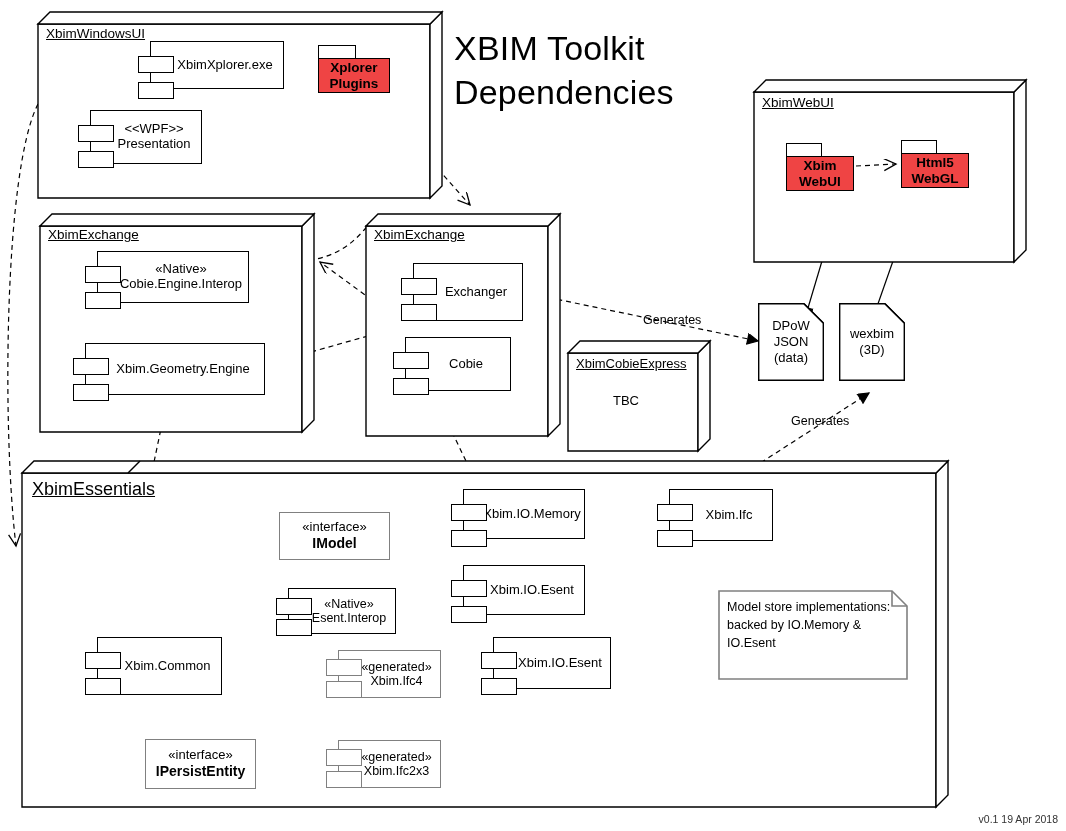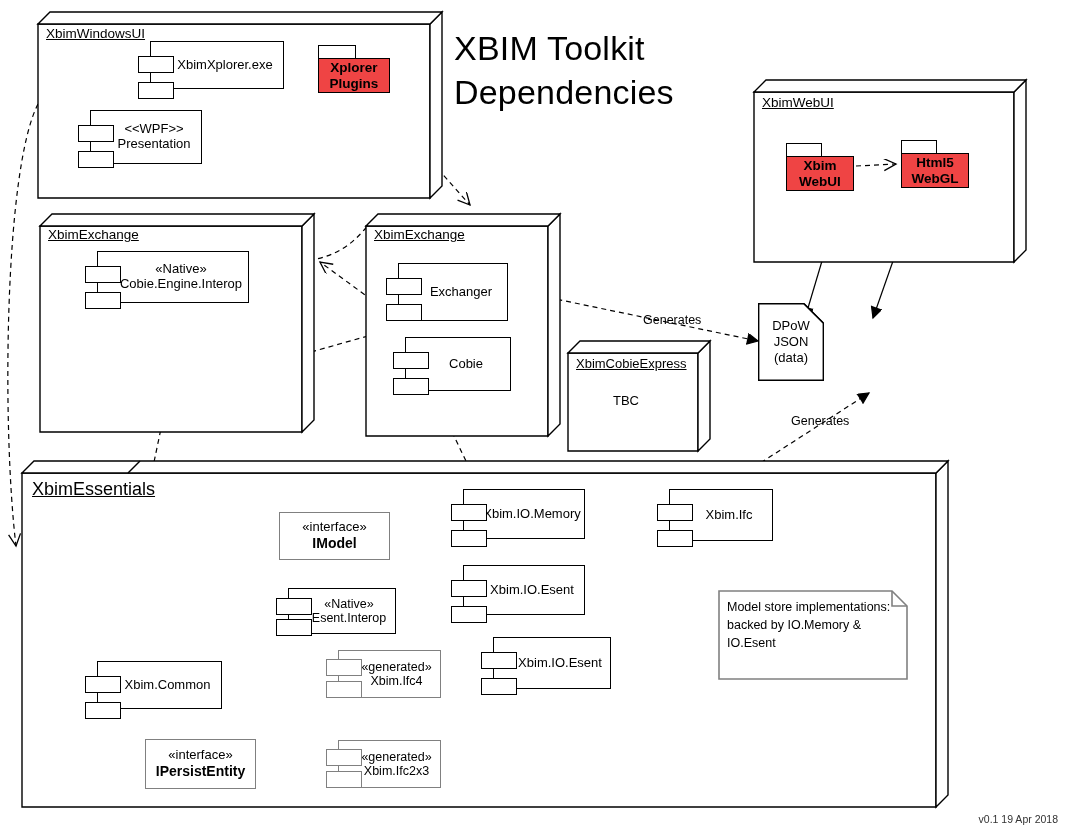--- a/index.html
+++ b/index.html
@@ -194,29 +194,34 @@
 
   <div class="comp" style="left:97px;top:251px;width:152px;height:52px;">
     <span class="lug a"></span>
     <span class="lug b"></span>
     <span class="txt">
       <span class="stereo">«Native»</span>
       <span class="nm">Cobie.Engine.Interop</span>
     </span>
   </div>
 
+  <div class="comp" style="left:85px;top:343px;width:180px;height:52px;">
+    <span class="lug a"></span>
+    <span class="lug b"></span>
+    <span class="txt">Xbim.Geometry.Engine</span>
+  </div>
 
   <svg class="pkg3d-svg" style="left:366px;top:214px;width:194px;height:222px;">
     <polygon points="0,12 182,12 182,222 0,222" fill="#fff" stroke="#000" stroke-width="1.4"></polygon>
     <polygon points="182,12 194,0 194,210 182,222" fill="#fff" stroke="#000" stroke-width="1.4"></polygon>
     <polygon points="0,12 12,0 194,0 182,12" fill="#fff" stroke="#000" stroke-width="1.4"></polygon>
   </svg>
   <div class="abs" style="left:374px;top:227px;font-size:13.5px;text-decoration:underline;">XbimExchange</div>
 
-  <div class="comp" style="left:398px;top:263px;width:110px;height:58px;">
+  <div class="comp" style="left:413px;top:263px;width:110px;height:58px;">
     <span class="lug a"></span>
     <span class="lug b"></span>
     <span class="txt">Exchanger</span>
   </div>
 
   <div class="comp" style="left:405px;top:337px;width:106px;height:54px;">
     <span class="lug a"></span>
     <span class="lug b"></span>
     <span class="txt">Cobie</span>
   </div>
@@ -267,20 +272,32 @@
     </svg>
     <div class="lbl">
       <span>
         <span style="display:block">DPoW</span>
         <span style="display:block">JSON</span>
         <span style="display:block">(data)</span>
       </span>
     </div>
   </div>
 
+  <div class="artifact" style="left:839px;top:303px;width:66px;height:78px;">
+    <svg style="position:absolute;left:0;top:0;width:66px;height:78px;">
+      <polygon points="0.7,0.7 46,0.7 65.3,20 65.3,77.3 0.7,77.3" fill="#fff" stroke="#000" stroke-width="1.4"></polygon>
+      <polyline points="46,0.7 65.3,20" fill="none" stroke="#000" stroke-width="1.4"></polyline>
+    </svg>
+    <div class="lbl">
+      <span>
+        <span style="display:block">wexbim</span>
+        <span style="display:block">(3D)</span>
+      </span>
+    </div>
+  </div>
 
   <div class="edgelabel" style="left:643px;top:313px;">Generates</div>
   <div class="edgelabel" style="left:791px;top:414px;">Generates</div>
   <div class="edgelabel" style="left:406px;top:604px;font-size:12px;">Use</div>
 
   <svg class="pkg3d-svg" style="left:22px;top:457px;width:926px;height:350px;">
     <polygon points="0,16 914,16 914,350 0,350" fill="#fff" stroke="#000" stroke-width="1.4"></polygon>
     <polygon points="914,16 926,4 926,338 914,350" fill="#fff" stroke="#000" stroke-width="1.4"></polygon>
     <polygon points="0,16 12,4 926,4 914,16" fill="#fff" stroke="#000" stroke-width="1.4"></polygon>
     <polyline points="118,4 106,16" fill="none" stroke="#000" stroke-width="1.4"></polyline>
@@ -323,21 +340,21 @@
 
   <div class="comp" style="left:288px;top:588px;width:108px;height:46px;">
     <span class="lug a" style="top:9px;"></span>
     <span class="lug b" style="top:30px;"></span>
     <span class="txt" style="padding-left:20px;font-size:12.5px;">
       <span class="stereo">«Native»</span>
       <span class="nm">Esent.Interop</span>
     </span>
   </div>
 
-  <div class="comp" style="left:97px;top:637px;width:125px;height:48px;margin-top:24px;">
+  <div class="comp" style="left:97px;top:637px;width:125px;height:58px;">
     <span class="lug a" style="top:14px;"></span>
     <span class="lug b" style="top:40px;"></span>
     <span class="txt">Xbim.Common</span>
   </div>
 
   <div class="comp grey" style="left:338px;top:650px;width:103px;height:48px;">
     <span class="lug a" style="top:8px;"></span>
     <span class="lug b" style="top:30px;"></span>
     <span class="txt" style="padding-left:20px;font-size:12.5px;">
       <span class="stereo">«generated»</span>

